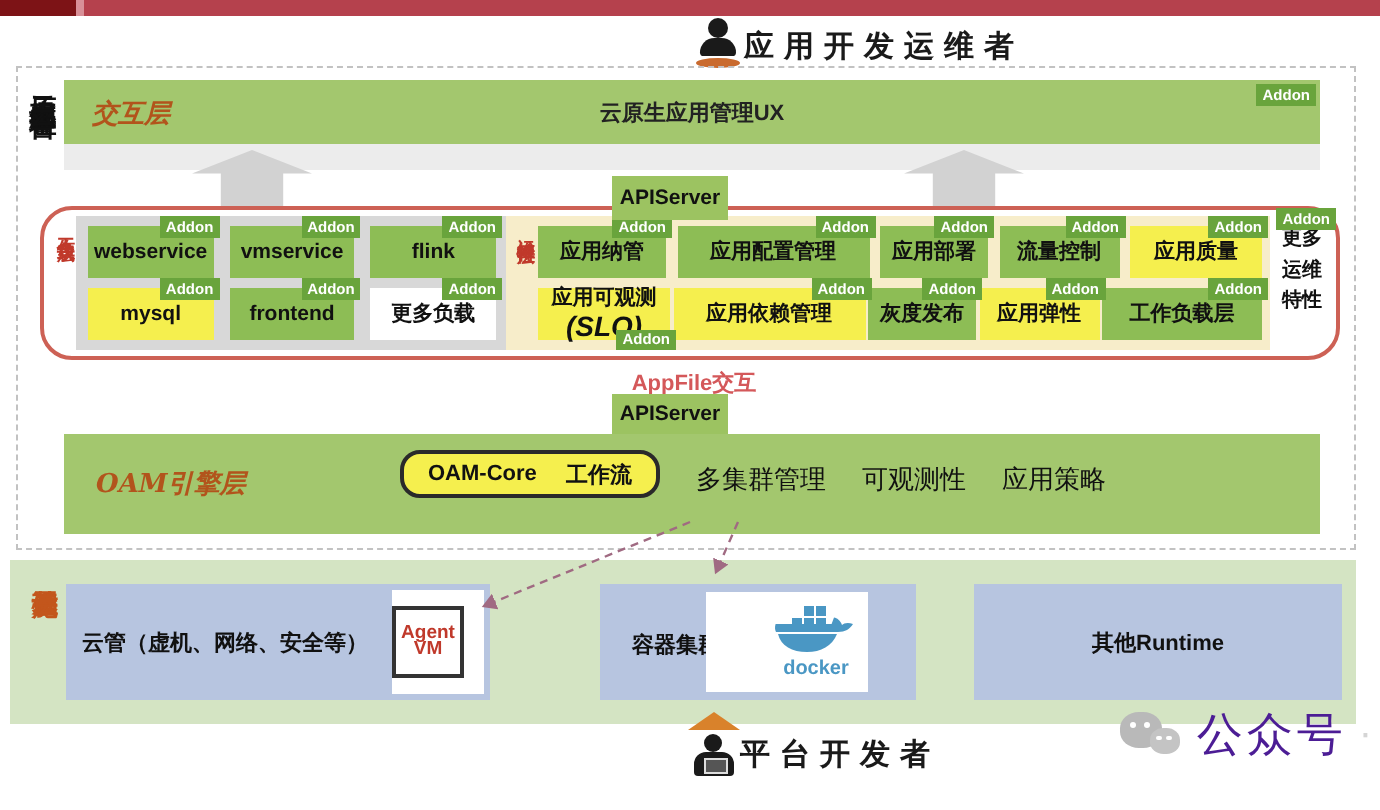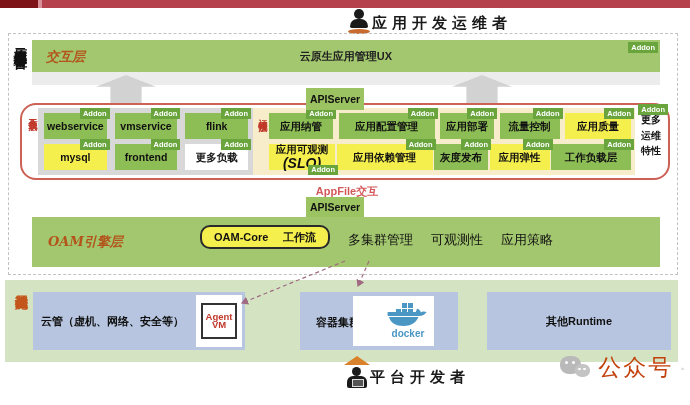--- a/index.html
+++ b/index.html
@@ -111,31 +111,31 @@
   
   .infra{position:absolute;left:5px;top:280px;width:673px;height:82px;background:#d4e4c3;}
   .infra-vlabel{position:absolute;left:7px;top:5px;writing-mode:vertical-rl;text-orientation:upright;
                 font-family:"DejaVu Serif",serif;font-weight:700;font-size:13px;color:#c3561c;}
   .blue-box{position:absolute;top:12px;height:58px;background:#b7c5e0;font-size:11px;font-weight:600;}
   .bb1{left:28px;width:212px;}
   .bb2{left:295px;width:158px;}
   .bb3{left:482px;width:184px;display:flex;align-items:center;justify-content:center;}
   .cloud-label{position:absolute;left:8px;top:22px;width:152px;text-align:left;}
   .agent-box{position:absolute;right:3px;top:3px;width:46px;height:52px;background:#fff;
-             display:flex;align-items:center;justify-content:center;}
+             display:flex;align-items:center;justify-content:flex-start;}
   .agent-inner{width:36px;height:36px;border:2px solid #333;box-sizing:border-box;display:flex;
                flex-direction:column;align-items:center;justify-content:center;color:#c0392b;
                font-size:9.5px;font-weight:700;line-height:0.8;}
   .ct-label{position:absolute;left:16px;top:23px;}
   .docker-box{position:absolute;right:24px;top:4px;width:52px;height:50px;background:#fff;
               display:flex;align-items:center;justify-content:center;padding-left:29px;}
 
   
   .watermark{position:absolute;right:4px;top:352px;display:flex;align-items:center;gap:6px;}
-  .wm-text{font-size:23px;color:#c2410c;letter-spacing:2px;white-space:nowrap;}
+  .wm-text{font-size:23px;color:#4c1d95;letter-spacing:2px;white-space:nowrap;}
   .wm-dot{font-size:20px;color:#d5d5d5;}
   .wc-icon{position:relative;width:32px;height:28px;}
   .wc-b1{position:absolute;left:0;top:2px;width:21px;height:18px;background:#b9b9b9;border-radius:45%;}
   .wc-b1:before{content:"";position:absolute;left:5px;top:5px;width:3px;height:3px;border-radius:50%;background:#fff;}
   .wc-b1:after{content:"";position:absolute;left:12px;top:5px;width:3px;height:3px;border-radius:50%;background:#fff;}
   .wc-b2{position:absolute;left:15px;top:10px;width:15px;height:13px;background:#c4c4c4;border-radius:45%;}
   .wc-b2:before{content:"";position:absolute;left:3px;top:4px;width:2.5px;height:2.5px;border-radius:50%;background:#fff;}
   .wc-b2:after{content:"";position:absolute;left:8px;top:4px;width:2.5px;height:2.5px;border-radius:50%;background:#fff;}
 </style>
 </head>

